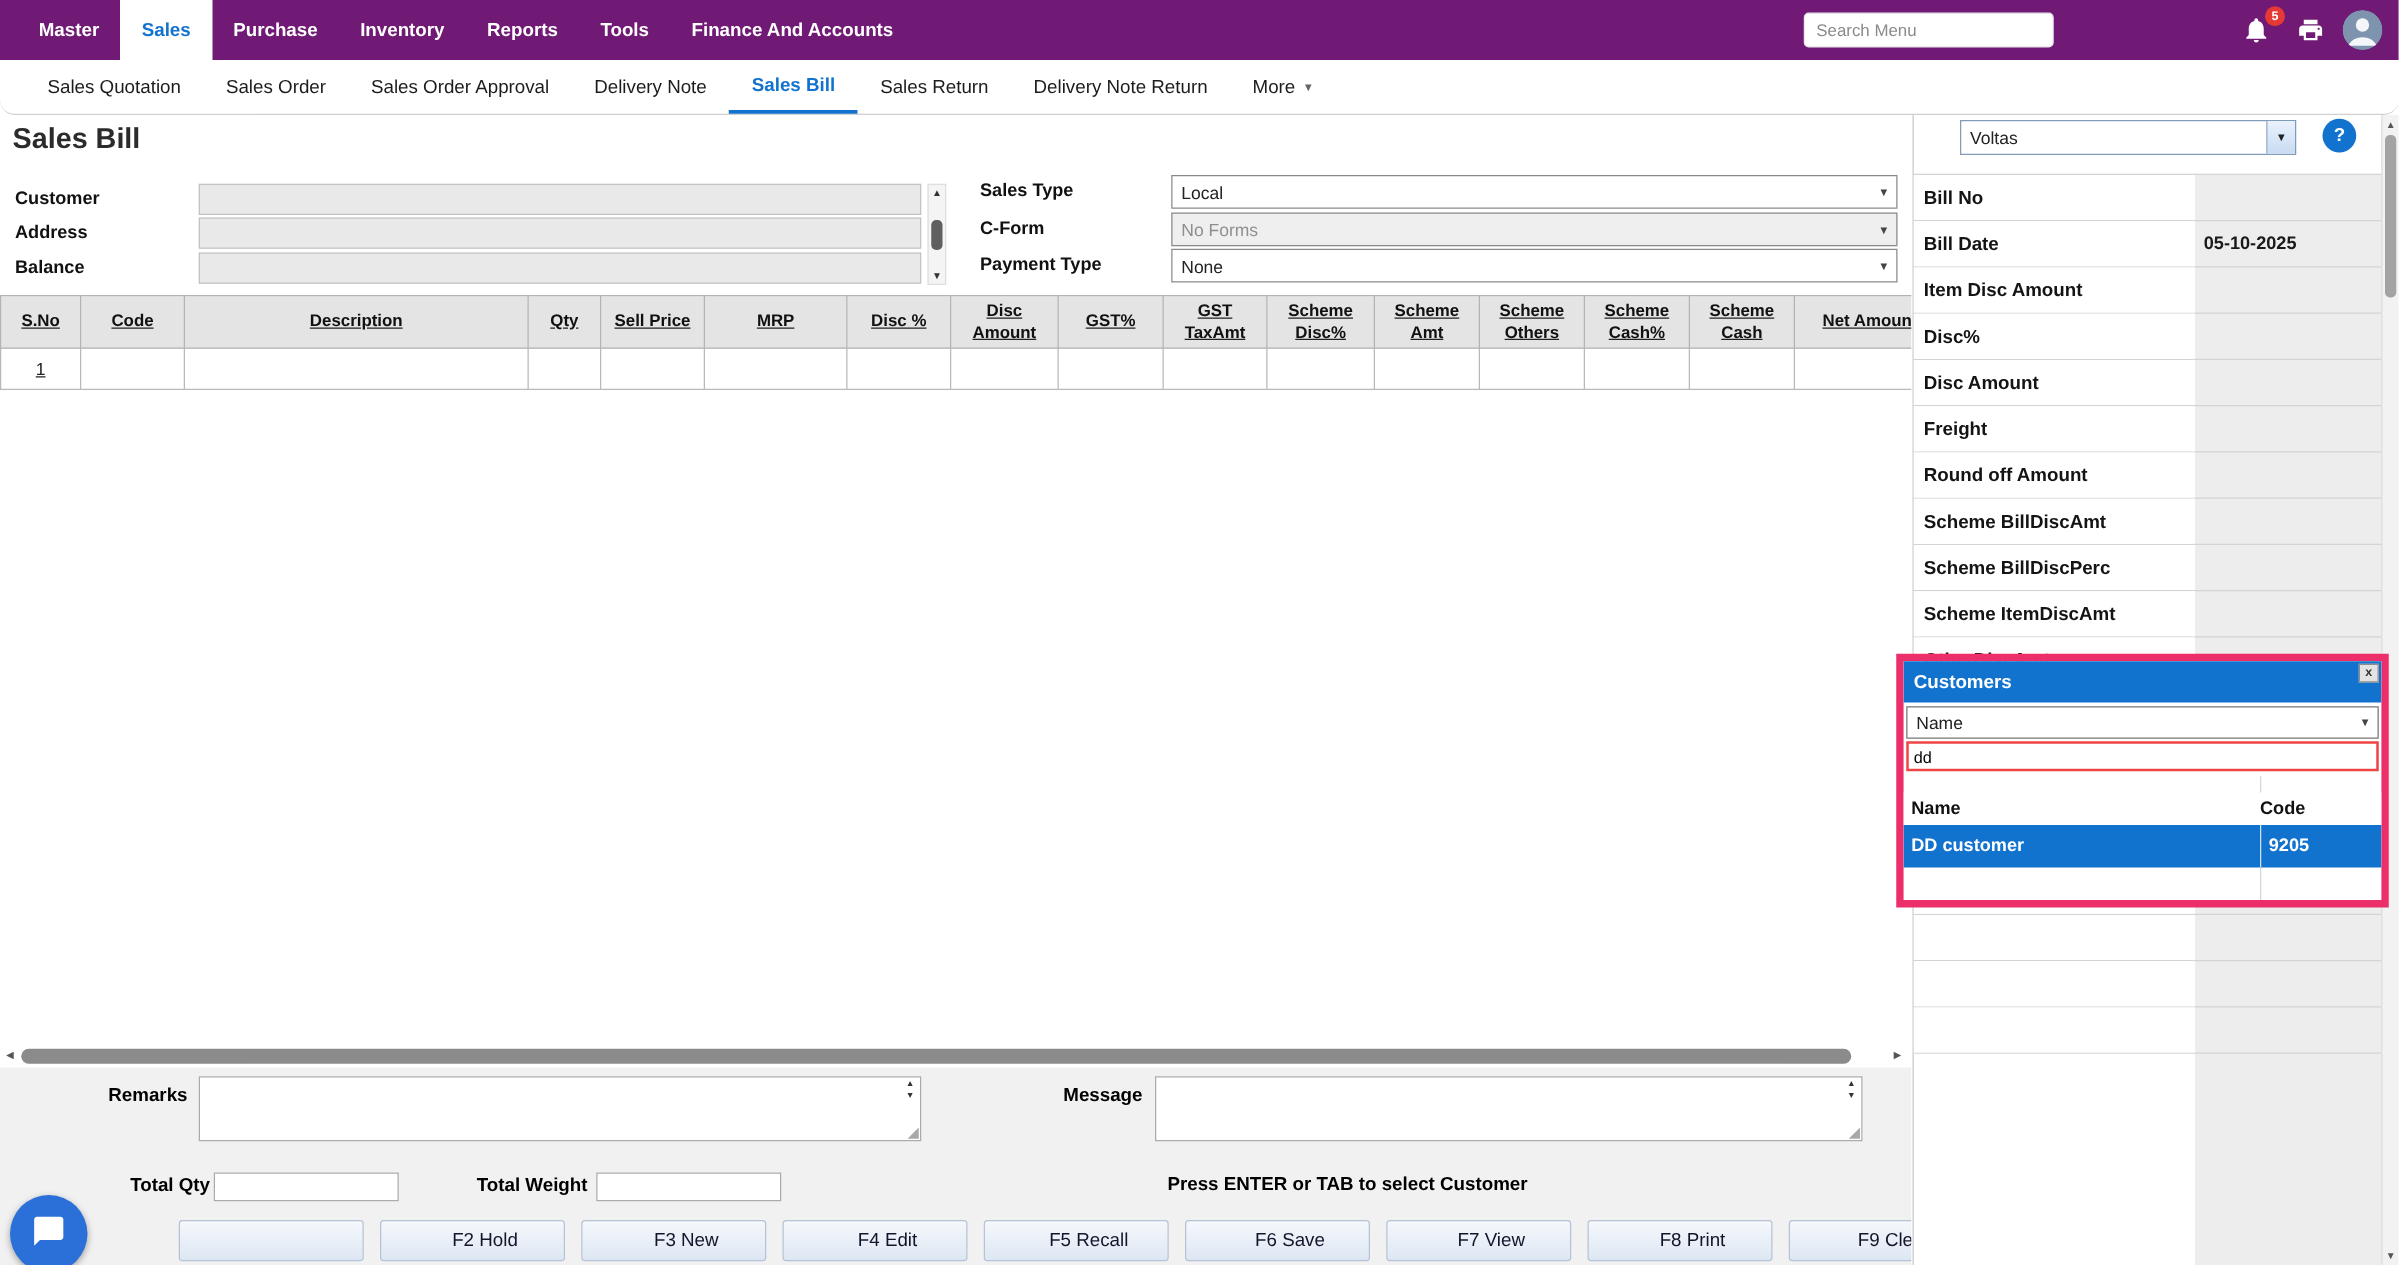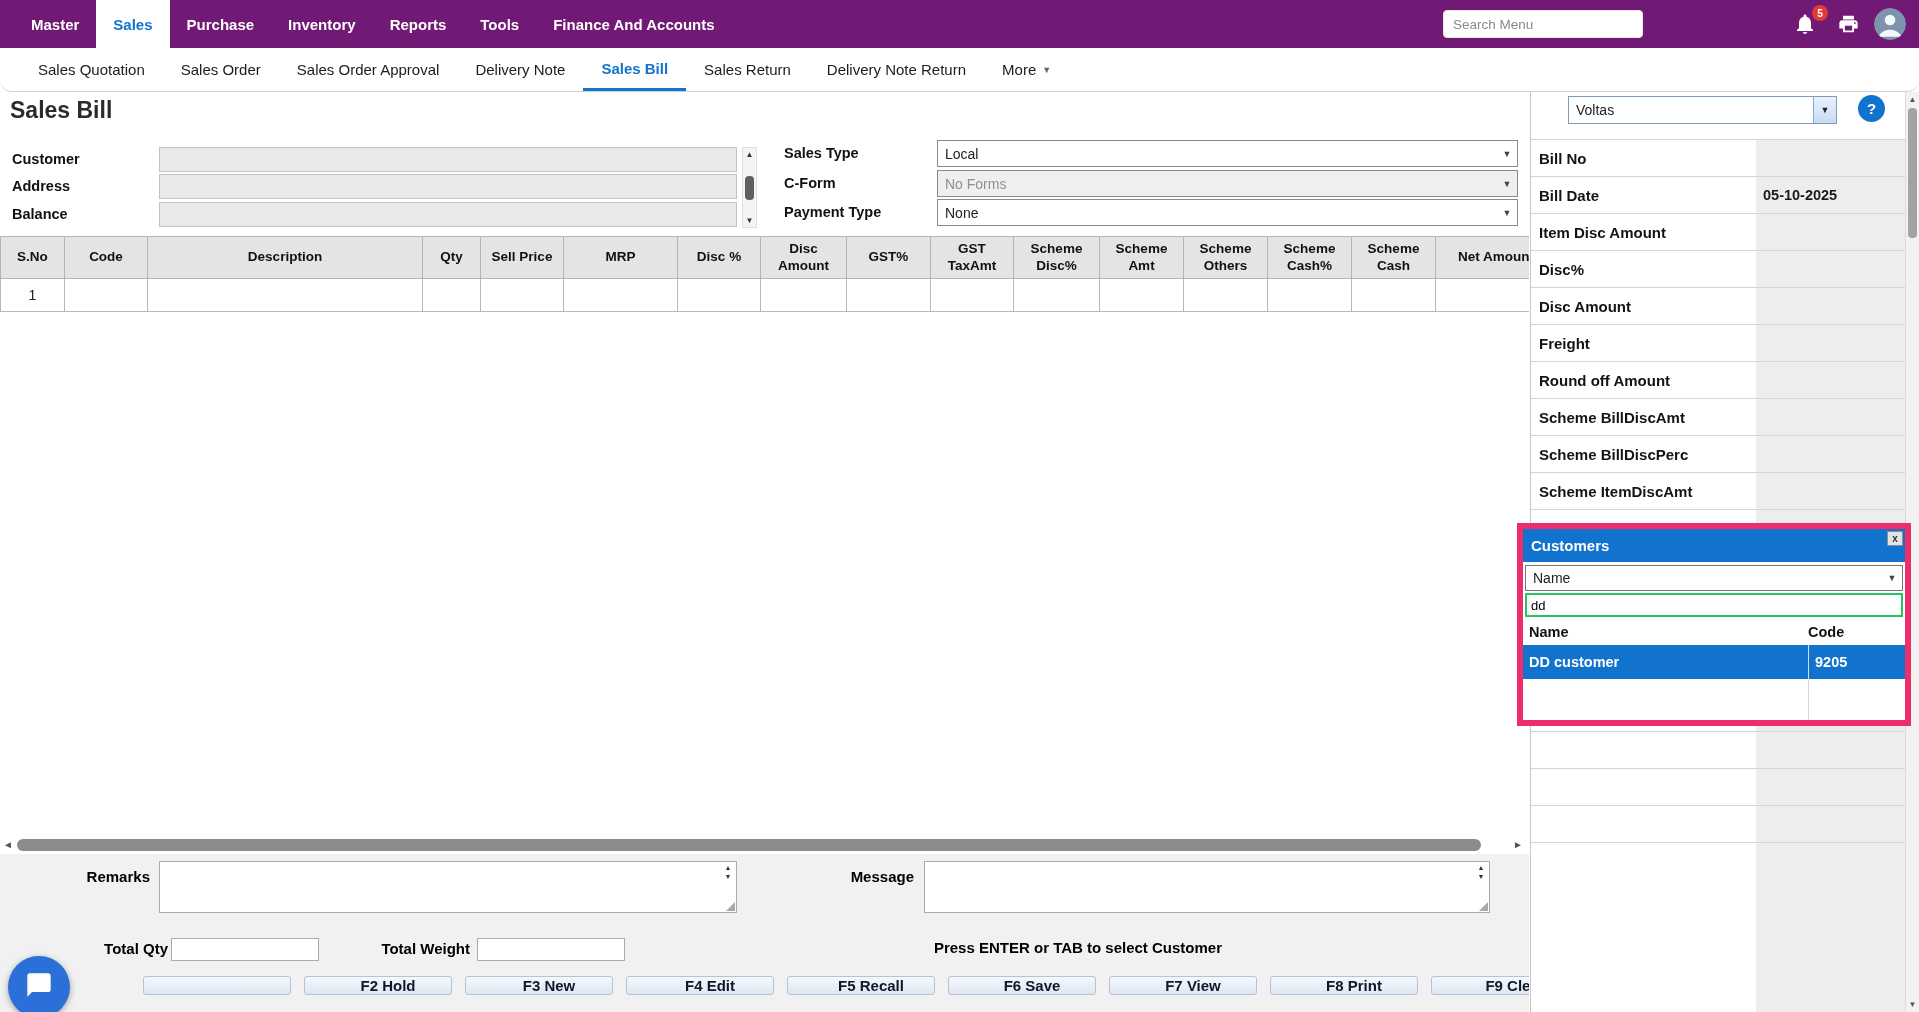--- a/index.html
+++ b/index.html
@@ -32,56 +32,56 @@
   .mini-scroll { position:absolute; left:742px; top:147px; width:15px; height:81px; background:#f4f4f4; border:1px solid #dedede; display:flex; flex-direction:column; align-items:center; justify-content:space-between; padding:2px 0; font-size:8px; color:#333; }
   .mini-thumb { width:9px; height:24px; background:#5f5f5f; border-radius:4px; }
   .combo { position:absolute; height:27px; border:1px solid #8a8a8a; background:#fff; display:flex; align-items:center; font-size:14px; color:#222; cursor:pointer; }
   .combo-text { flex:1; padding:0 7px; white-space:nowrap; overflow:hidden; }
   .combo-chev { width:20px; text-align:center; font-size:9px; color:#444; }
   .combo.disabled { background:#efefef; }
   .combo.disabled .combo-text { color:#8f8f8f; }
   .combo-btn { width:23px; height:100%; background:linear-gradient(#eaf2fc,#c8dbf2); border-left:1px solid #88a9c8; display:flex; align-items:center; justify-content:center; font-size:9px; color:#222; }
   
   .table-clip { position:absolute; left:0; top:236px; width:1529px; height:78px; overflow:hidden; }
-  .items-table { border-collapse:collapse; table-layout:fixed; width:1556px; }
+  .items-table { border-collapse:collapse; table-layout:fixed; width:1556px;text-decoration:underline; }
   .items-table th { background:#e4e4e4; border:1px solid #b3b3b3; font-size:13.5px; font-weight:700; color:#111; height:42px; padding:1px 3px; line-height:1.25; text-align:center; }
   .items-table td { border:1px solid #b9b9b9; height:33px; background:#fff; font-size:14px; text-align:center; }
   
   .hscroll { position:absolute; left:0; top:837px; width:1529px; height:16px; }
   .hs-arrow { position:absolute; top:2px; font-size:10px; color:#555; cursor:pointer; }
   .hs-thumb { position:absolute; left:17px; top:2px; width:1464px; height:12px; background:#8b8b8b; border-radius:7px; cursor:grab; }
   
   .footer { position:absolute; left:0; top:854px; width:1529px; height:158px; background:#f1f1f1; overflow:hidden; }
   .f-label { position:absolute; font-weight:700; font-size:15px; color:#000; text-align:right; }
   .ta-box { position:absolute; height:52px; }
   .ta-box textarea { width:100%; height:100%; border:1px solid #ababab; resize:none; background:#fff; font:13px "Liberation Sans",sans-serif; padding:3px 16px 3px 5px; }
   .ta-arrows { position:absolute; right:3px; top:2px; width:12px; display:flex; flex-direction:column; align-items:center; font-size:7px; color:#333; line-height:9px; }
   .ta-resize { position:absolute; right:2px; bottom:2px; width:0; height:0; border-left:9px solid transparent; border-bottom:9px solid #a8a8a8; cursor:nwse-resize; }
   .small-input { position:absolute; top:84px; width:148px; height:23px; border:1px solid #ababab; background:#fff; padding:0 5px; font:13px "Liberation Sans",sans-serif; }
   .hint { position:absolute; left:877px; top:85px; width:402px; text-align:center; font-weight:700; font-size:15px; color:#000; }
   .fbuttons { position:absolute; left:0; top:122px; width:1700px; display:flex; gap:13px; padding-left:143px; }
-  .fbtn { flex:0 0 148px; height:19px; background:linear-gradient(#f5f8fc,#dde7f3); border:1px solid #b6c3d6; border-radius:3px; font-weight:700; font-size:15px; color:#14142b; display:flex; align-items:center; justify-content:center; cursor:pointer; white-space:nowrap; overflow:hidden;padding-left:20px; }
+  .fbtn { flex:0 0 148px; height:33px; background:linear-gradient(#f5f8fc,#dde7f3); border:1px solid #b6c3d6; border-radius:3px; font-weight:400; font-size:15px; color:#14142b; display:flex; align-items:center; justify-content:center; cursor:pointer; white-space:nowrap; overflow:hidden;padding-left:20px; }
   
   .right-panel { position:absolute; left:1530px; top:92px; width:375px; height:920px; background:#fff; border-left:1px solid #c9c9c9; }
   .panel-strip { position:absolute; left:225px; top:47px; width:150px; height:873px; background:#ededed; }
   .panel-rows { position:absolute; left:0; top:47px; width:375px; border-top:1px solid #d4d4d4; }
   .panel-row { height:37px; border-bottom:1px solid #d4d4d4; display:flex; }
   .panel-label { width:225px; background:#fff; font-weight:700; font-size:15px; color:#141414; display:flex; align-items:center; padding-left:8px; }
   .panel-value { width:150px; font-size:14.5px; font-weight:700; color:#1a1a1a; display:flex; align-items:center; padding-left:7px; }
   
   .vscroll { position:absolute; left:1905px; top:92px; width:14px; height:920px; background:#f2f2f2; border-left:1px solid #dcdcdc; }
   .vs-arrow { position:absolute; left:0; width:13px; text-align:center; font-size:8px; color:#555; cursor:pointer; }
   .vs-thumb { position:absolute; left:2px; top:16px; width:9px; height:130px; background:#a3a3a3; border-radius:4px; cursor:grab; }
   
   .annotation { position:absolute; left:1517px; top:523px; width:394px; height:203px; border:6px solid #ec2f6a; z-index:30; }
   .popup { position:absolute; inset:0; background:#fff; }
   .popup-header { height:33px; background:#1273cf; color:#fff; font-weight:700; font-size:15px; display:flex; align-items:center; padding-left:8px; }
   .popup-close { position:absolute; right:2px; top:2px; width:16px; height:15px; background:#e3e3e3; border:1px solid #8d8d8d; font-size:10px; font-weight:700; color:#333; display:flex; align-items:center; justify-content:center; z-index:3; cursor:pointer; line-height:1; }
   .popup-combo { position:relative; margin:3px 2px 2px; height:26px; border:1px solid #767676; background:#fff; display:flex; align-items:center; font-size:14px; cursor:pointer; }
-  .popup-search { display:block; margin:1px 2px 2px; width:378px; height:24px; border:2px solid #22c55e; font:13px "Liberation Sans",sans-serif; padding:0 4px; }
+  .popup-search { display:block; margin:1px 2px 17px; width:378px; height:24px; border:2px solid #ef4444; font:13px "Liberation Sans",sans-serif; padding:0 4px; }
   .popup-divider { position:absolute; left:285px; top:92px; bottom:0; width:1px; background:#d6d6d6; }
   .popup-thead { position:relative; height:26px; display:flex; align-items:center; font-weight:700; font-size:14.5px; color:#111; background:#fff; }
   .popup-thead .pc-name { width:285px; padding-left:6px; }
   .popup-row { position:relative; height:34px; background:#1273cf; color:#fff; font-weight:700; font-size:14.5px; display:flex; align-items:center; cursor:pointer; }
   .popup-row .pc-name { width:285px; padding-left:6px; }
   .popup-row .pc-code { border-left:1px solid #cfe0f1; padding-left:6px; flex:1; height:100%; display:flex; align-items:center; }
   
   .chat { position:absolute; left:8px; top:956px; width:62px; height:62px; border-radius:50%; background:#2a70d8; z-index:40; display:flex; align-items:center; justify-content:center; box-shadow:0 2px 6px rgba(0,0,0,.35); cursor:pointer; }
 </style>
 </head>

